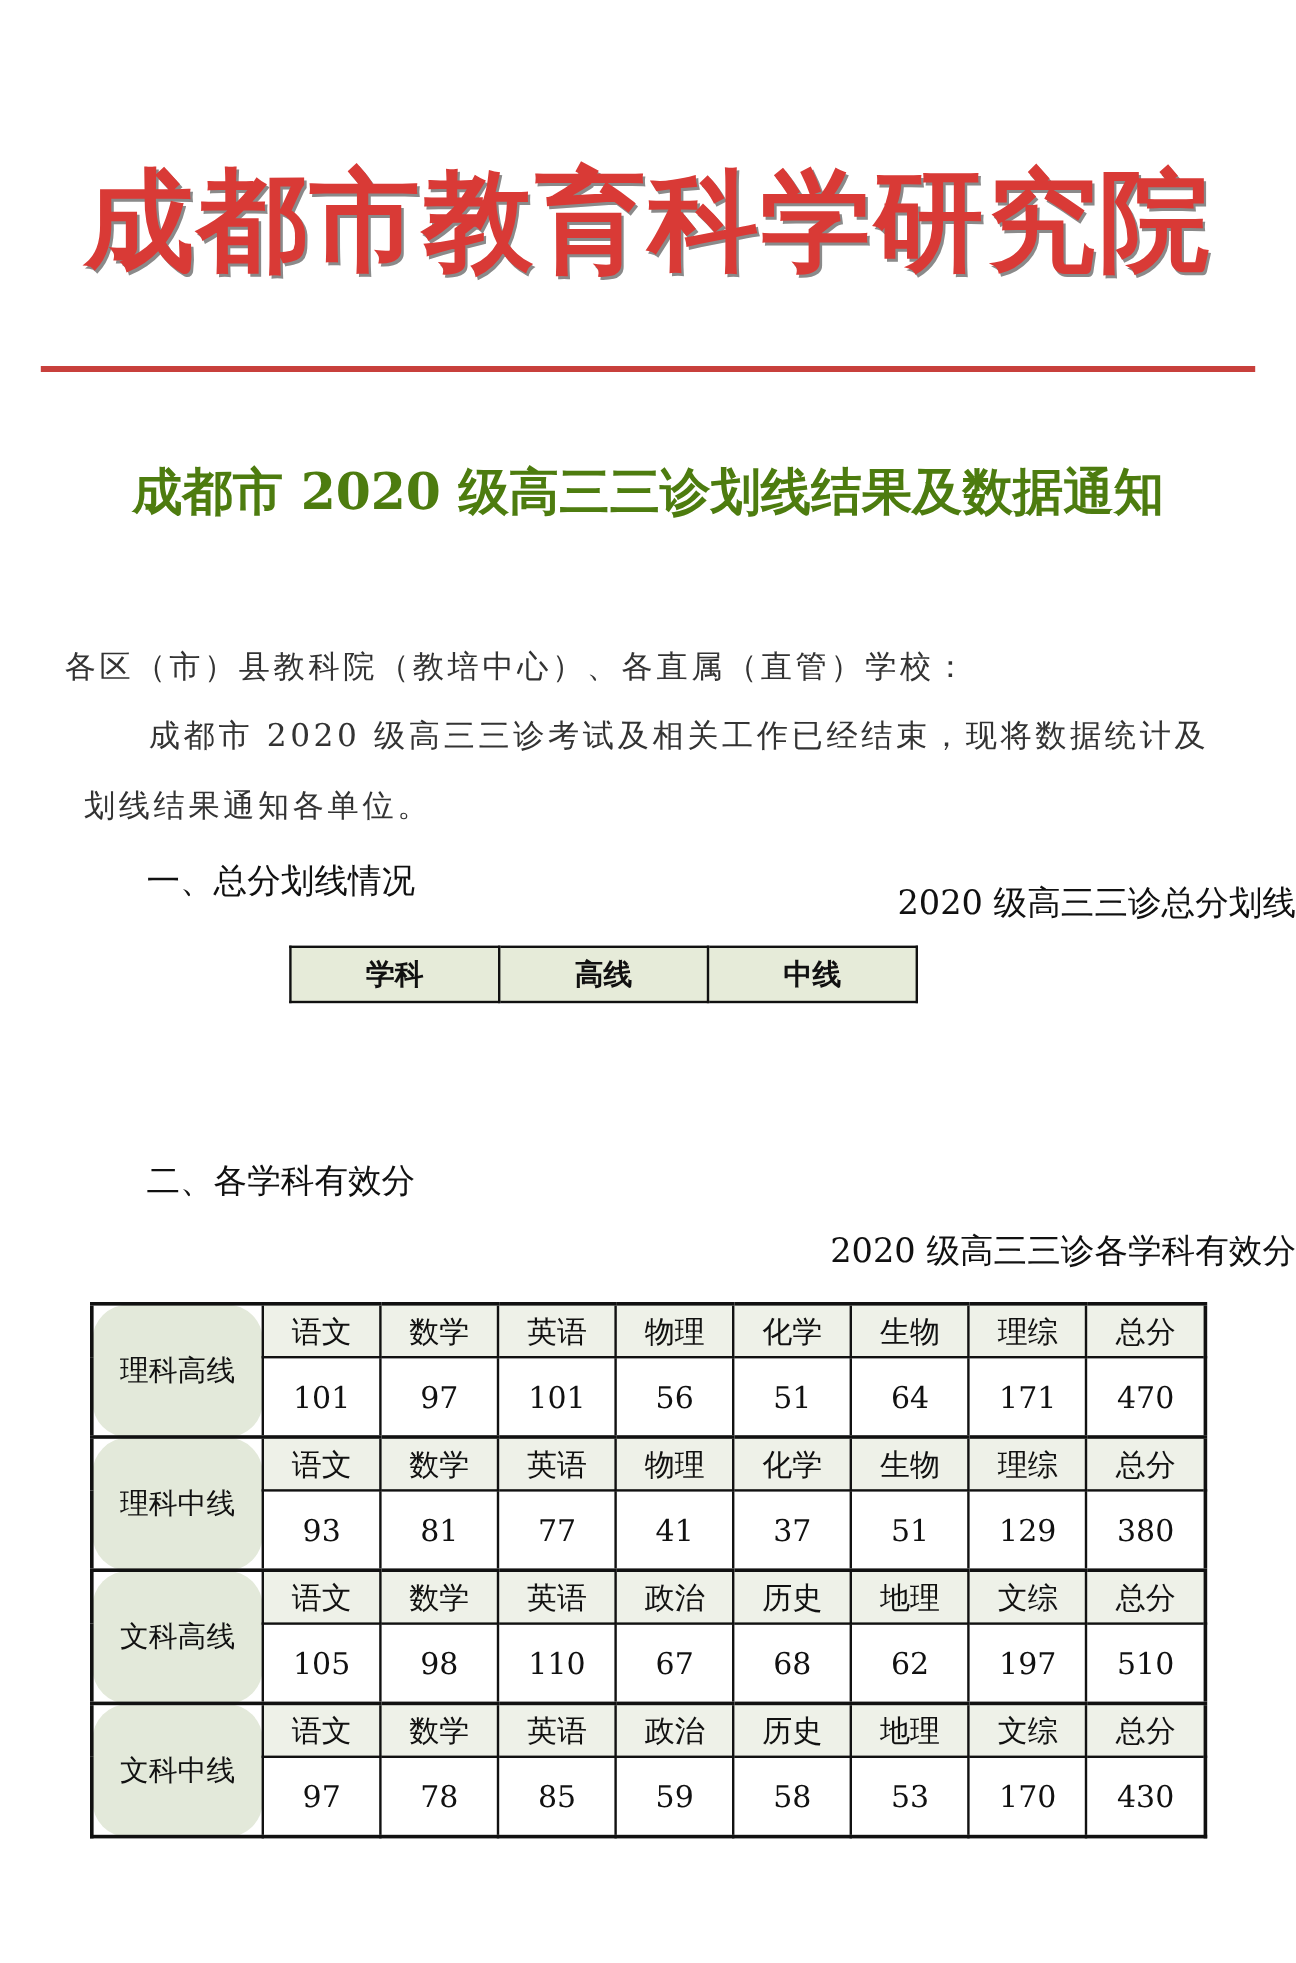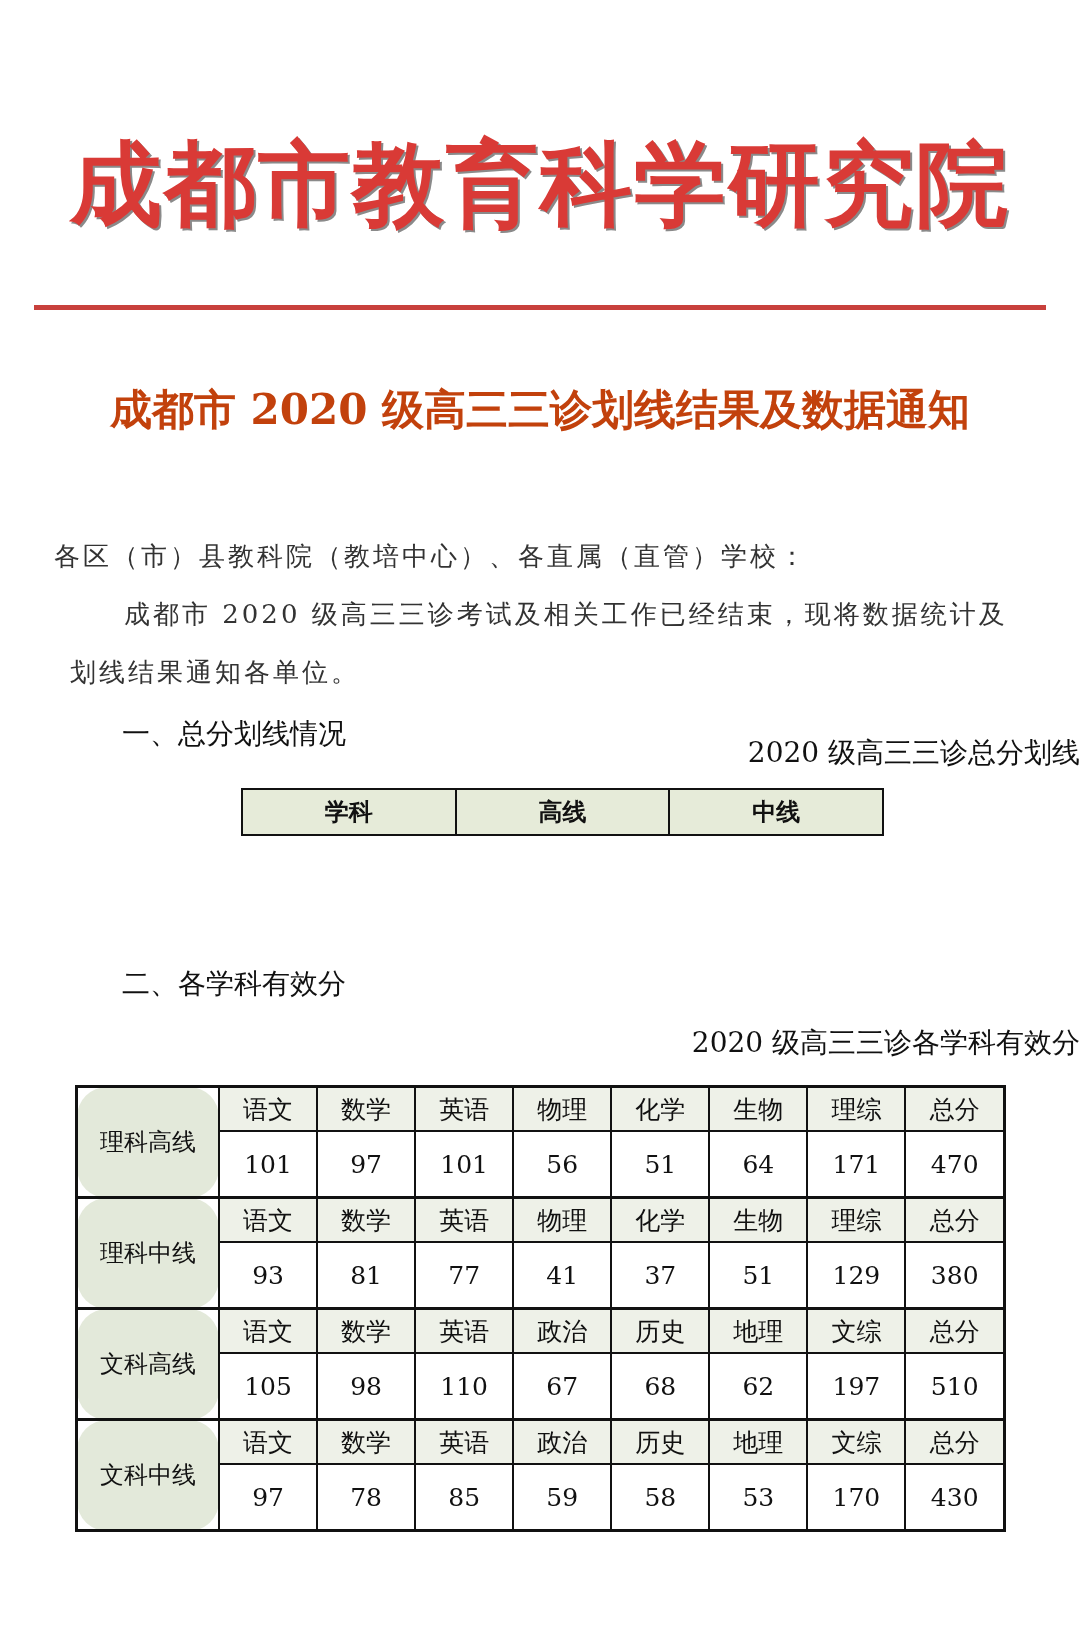--- a/index.html
+++ b/index.html
@@ -3,35 +3,35 @@
 <meta charset="utf-8">
 <style>
   html, body { margin: 0; padding: 0; background: #ffffff; }
   body { width: 1080px; height: 1636px; position: relative; overflow: hidden;
          font-family: "DejaVu Serif", "Liberation Serif", serif; color: #111; }
   .org-header { position: absolute; left: 0; top: 95px; width: 1080px; text-align: center;
     font-family: "DejaVu Serif", serif; font-size: 92px; font-weight: bold; color: #d93a36;
     letter-spacing: 2px; text-shadow: 2px 2px 0 #8a8a8a; line-height: 120px; margin-top: 29px; }
   .red-rule { position: absolute; left: 34px; top: 305px; width: 1012px; height: 5px; background: #c8403c; }
   .doc-title { position: absolute; left: 0; top: 382px; width: 1080px; text-align: center;
-    font-size: 42px; font-weight: bold; color: #c2410c; line-height: 56px; }
+    font-size: 42px; font-weight: bold; color: #4d7c0f; line-height: 56px; }
   .para { position: absolute; font-size: 26px; color: #333; line-height: 36px; letter-spacing: 3px; margin-top: 38px; }
   .p1 { left: 54px; top: 500px; }
   .p2 { left: 124px; top: 558px; }
   .p3 { left: 70px; top: 616px; }
   .section-h { position: absolute; left: 122px; font-family: "DejaVu Sans", sans-serif;
     font-size: 28px; color: #111; line-height: 36px; }
   .s1 { top: 676px; margin-top: 40px; }
   .s2 { top: 966px; }
   .table-caption { position: absolute; left: 0; width: 1080px; text-align: right;
     font-size: 28px; color: #111; line-height: 36px; }
   .c1 { top: 735px; }
   .c2 { top: 1025px; }
   table { border-collapse: collapse; position: absolute; }
-  .t1 { left: 241px; top: 788px; width: 643px; }
+  .t1 { left: 241px; top: 788px; width: 524px; }
   .t1 td, .t1 th { border: 2px solid #111; text-align: center; font-size: 24px; height: 44px; padding: 0; }
   .t1 th { background: #e6ebd9; font-family: "DejaVu Sans", sans-serif; font-weight: bold; height: 44px; }
   .t1 td.val { vertical-align: bottom; padding-bottom: 2px; }
   .t1 td.lbl { vertical-align: top; padding-top: 2px; }
   .t2 { left: 75px; top: 1085px; width: 931px; border: 3px solid #111; }
   .t2 td { border: 2px solid #111; text-align: center; font-size: 25px; padding: 0; }
   .t2 td.group { background: #e3e9da; width: 140px; font-size: 24px; border-radius: 30px; }
   .t2 td.subj { background: #eef1e8; height: 42px; }
   .t2 td.num { background: #ffffff; height: 64px; }
   .t2 tr.grp-start td { border-top: 3px solid #111; }

